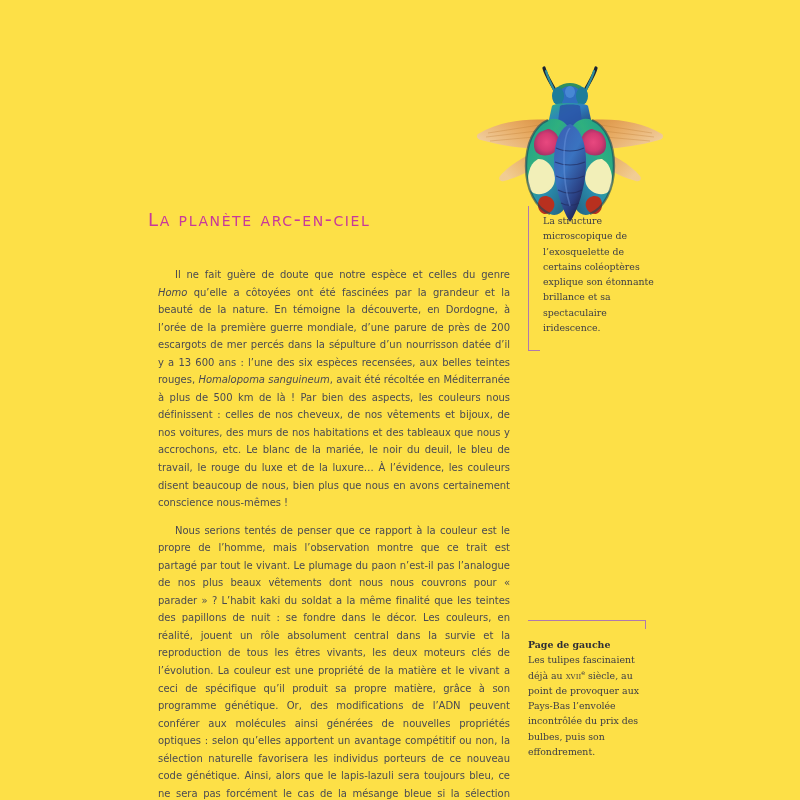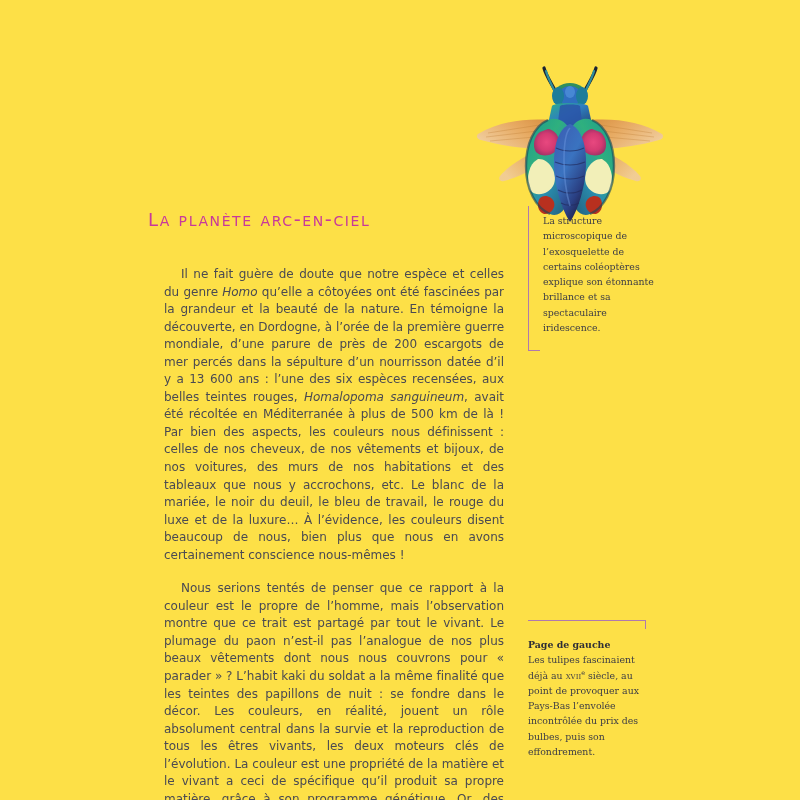--- a/index.html
+++ b/index.html
@@ -57,25 +57,25 @@
     line-height: 1;
     white-space: nowrap;
   }
   .chapter-title::first-letter {
     font-size: 25px;
   }
 
   .body-text {
     color: #4a4a52;
     font-family: "DejaVu Sans", sans-serif;
-    font-size: 12px;
+    font-size: 10px;
     line-height: 17.55px;
     text-align: justify;
     text-justify: inter-word;
-    margin: 16px;
+    margin: 10px;
     letter-spacing: -0.02px;
   }
   .body-text + .body-text {
     margin-top: 0;
   }
   .body-text .indent {
     display: inline-block;
     width: 17px;
   }
   .body-text i {

